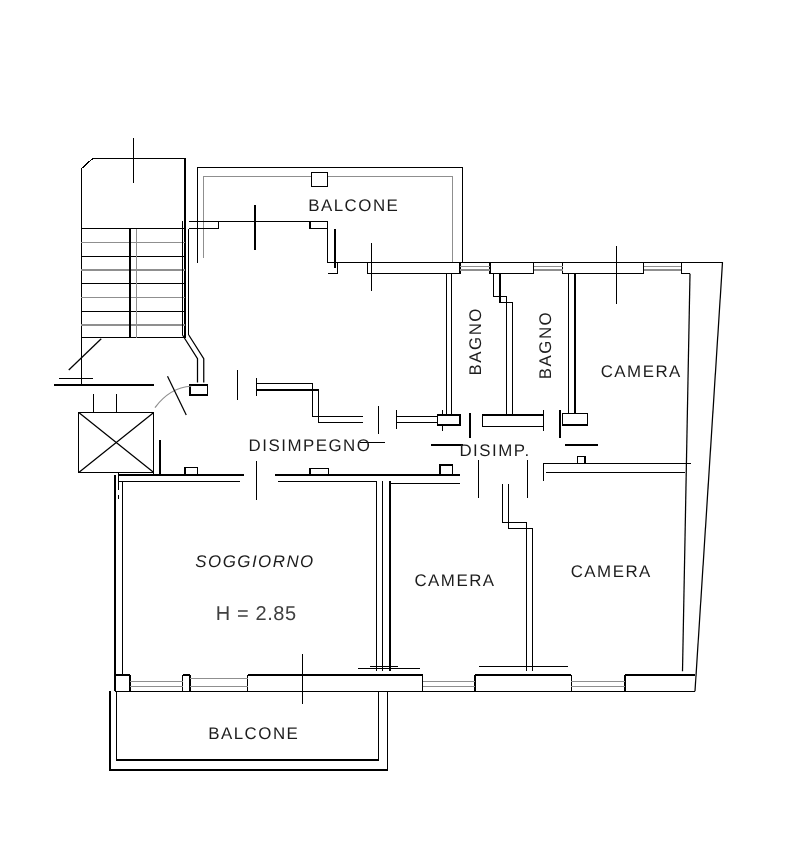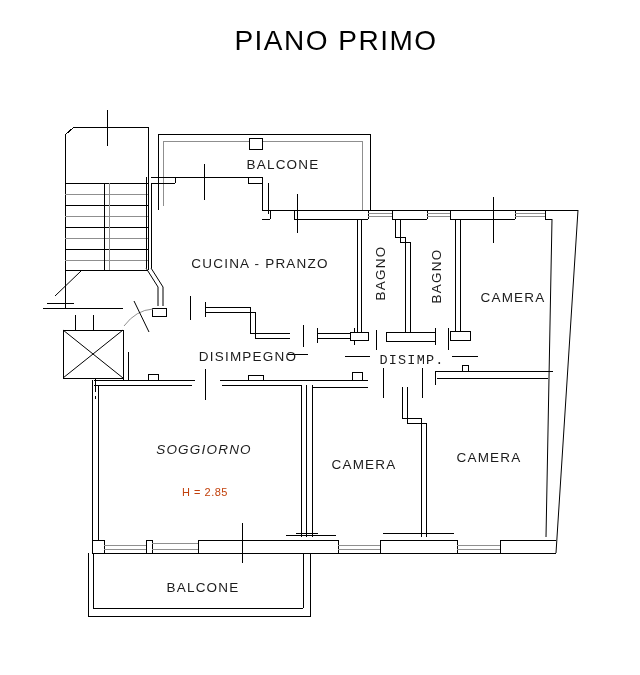--- a/index.html
+++ b/index.html
@@ -5,21 +5,21 @@
   html,body{margin:0;padding:0;background:#fff;}
   #plan{position:relative;width:640px;height:675px;background:#fff;overflow:hidden;
         font-family:"Liberation Sans","DejaVu Sans",sans-serif;}
   #plan svg{position:absolute;left:0;top:0;}
   .lbl{position:absolute;transform:translate(-50%,-50%);white-space:nowrap;
        color:#1c1c1c;font-size:13.5px;letter-spacing:1.2px;}
   .lbl.vert{transform:translate(-50%,-50%) rotate(-90deg);}
   .title{position:absolute;transform:translate(-50%,-50%);white-space:nowrap;
          color:#000;font-size:28px;letter-spacing:1.5px;}
   .dim{position:absolute;transform:translate(-50%,-50%);white-space:nowrap;
-       color:#c2410c;font-size:11px;letter-spacing:0.5px;}
+       color:#404040;font-size:16px;letter-spacing:0.5px;}
   path,line,rect{vector-effect:non-scaling-stroke;}
   .w{stroke:#000;stroke-width:1;fill:none;shape-rendering:crispEdges;}
   .g{stroke:#8f8f8f;stroke-width:1;fill:none;shape-rendering:crispEdges;}
   .sm{stroke:#000;stroke-width:1;fill:none;shape-rendering:auto;}
   .smg{stroke:#8f8f8f;stroke-width:1;fill:none;shape-rendering:auto;}
   .wf{stroke:#000;stroke-width:1;fill:#fff;shape-rendering:crispEdges;}
 </style>
 </head>
 <body>
 
@@ -143,28 +143,26 @@
       <path class="w" d="M400,219 V242 H410 V332"></path>
       <path class="wf" d="M386,332 h49 v9 h-49 Z"></path>
       <path class="w" d="M435,328 V345"></path>
       <path class="w" d="M448,328 V350"></path>
       <path class="w" d="M455,219 V332 M460,219 V332"></path>
       <path class="wf" d="M450,331 h20 v9 h-20 Z"></path>
       <path class="w" d="M288,354 H308 M345,356 H370 M452,356 H478"></path>
     </g>
   </svg>
 
-  <div class="title" style="left:336px;top:41px;">PIANO PRIMO</div>
 
   <div class="lbl" style="left:283px;top:164px;">BALCONE</div>
-  <div class="lbl" style="left:260px;top:263px;">CUCINA - PRANZO</div>
   <div class="lbl vert" style="left:380px;top:273px;">BAGNO</div>
   <div class="lbl vert" style="left:436px;top:276px;">BAGNO</div>
   <div class="lbl" style="left:513px;top:297px;">CAMERA</div>
   <div class="lbl" style="left:239px;top:356px;padding-left:18px;">DISIMPEGNO</div>
-  <div class="lbl" style="left:412px;top:360px;font-family:Liberation Mono, monospace;">DISIMP.</div>
+  <div class="lbl" style="left:396px;top:360px;">DISIMP.</div>
   <div class="lbl" style="left:204px;top:449px;font-style:italic;">SOGGIORNO</div>
   <div class="dim" style="left:205px;top:492px;">H = 2.85</div>
   <div class="lbl" style="left:364px;top:464px;">CAMERA</div>
   <div class="lbl" style="left:489px;top:457px;">CAMERA</div>
   <div class="lbl" style="left:203px;top:587px;">BALCONE</div>
 
 </div>
 
 </body></html>

